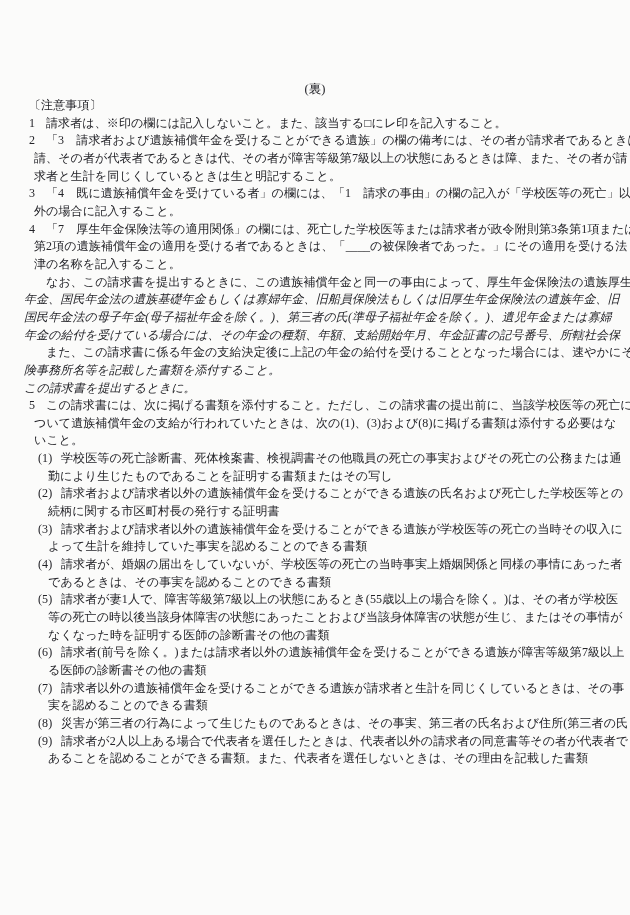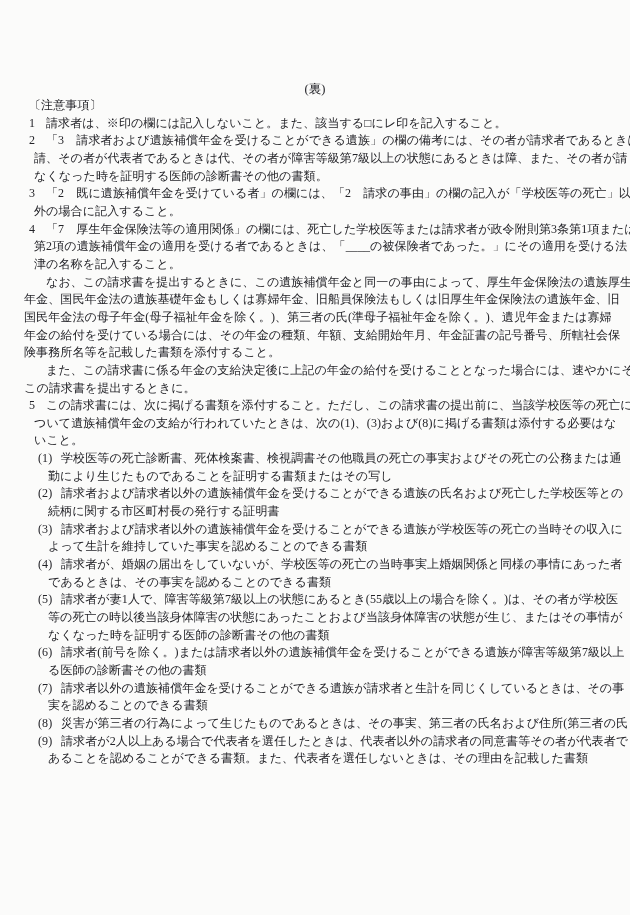--- a/index.html
+++ b/index.html
@@ -30,50 +30,50 @@
   .line {
     font-size: 12px;
     line-height: 17.65px;
     letter-spacing: 0.1px;
     white-space: nowrap;
   }
   .section-title   { padding-left: 29px; }
   .item-first      { padding-left: 29px; }
   .item-cont       { padding-left: 34px; }
   .para-first      { padding-left: 46px; }
-  .para-cont       { padding-left: 24px; }
+  .para-cont       { padding-left: 24px; font-style: italic; }
   .sub-first       { padding-left: 38px; }
   .sub-cont        { padding-left: 48px; }
   .marker { display: inline-block; }
   .item-first .marker { width: 17px; }
   .sub-first  .marker { width: 23px; }
 </style>
 </head>
 <body>
 
 <div class="page">
   <div class="side-label">(裏)</div>
   <div class="doc">
     <div class="line section-title">〔注意事項〕</div>
     <div id="lines-container">
         <div class="line item-first"><span class="marker">1</span><span>請求者は、※印の欄には記入しないこと。また、該当する□にレ印を記入すること。</span></div>
         <div class="line item-first"><span class="marker">2</span><span>「3　請求者および遺族補償年金を受けることができる遺族」の欄の備考には、その者が請求者であるときは</span></div>
         <div class="line item-cont"><span>請、その者が代表者であるときは代、その者が障害等級第7級以上の状態にあるときは障、また、その者が請</span></div>
-        <div class="line item-cont"><span>なくなった時を証明する医師の診断書その他の書類。</span></div>
-        <div class="line item-first"><span class="marker">3</span><span>「2　既に遺族補償年金を受けている者」の欄には、「2　請求の事由」の欄の記入が「学校医等の死亡」以</span></div>
+        <div class="line item-cont"><span>求者と生計を同じくしているときは生と明記すること。</span></div>
+        <div class="line item-first"><span class="marker">3</span><span>「4　既に遺族補償年金を受けている者」の欄には、「1　請求の事由」の欄の記入が「学校医等の死亡」以</span></div>
         <div class="line item-cont"><span>外の場合に記入すること。</span></div>
         <div class="line item-first"><span class="marker">4</span><span>「7　厚生年金保険法等の適用関係」の欄には、死亡した学校医等または請求者が政令附則第3条第1項または</span></div>
         <div class="line item-cont"><span>第2項の遺族補償年金の適用を受ける者であるときは、「____の被保険者であった。」にその適用を受ける法</span></div>
         <div class="line item-cont"><span>津の名称を記入すること。</span></div>
         <div class="line para-first"><span>なお、この請求書を提出するときに、この遺族補償年金と同一の事由によって、厚生年金保険法の遺族厚生</span></div>
         <div class="line para-cont"><span>年金、国民年金法の遺族基礎年金もしくは寡婦年金、旧船員保険法もしくは旧厚生年金保険法の遺族年金、旧</span></div>
         <div class="line para-cont"><span>国民年金法の母子年金(母子福祉年金を除く。)、第三者の氏(準母子福祉年金を除く。)、遺児年金または寡婦</span></div>
         <div class="line para-cont"><span>年金の給付を受けている場合には、その年金の種類、年額、支給開始年月、年金証書の記号番号、所轄社会保</span></div>
+        <div class="line para-first"><span>また、この請求書に係る年金の支給決定後に上記の年金の給付を受けることとなった場合には、速やかにそ</span></div>
         <div class="line para-cont"><span>険事務所名等を記載した書類を添付すること。</span></div>
-        <div class="line para-first"><span>また、この請求書に係る年金の支給決定後に上記の年金の給付を受けることとなった場合には、速やかにそ</span></div>
         <div class="line para-cont"><span>この請求書を提出するときに。</span></div>
         <div class="line item-first"><span class="marker">5</span><span>この請求書には、次に掲げる書類を添付すること。ただし、この請求書の提出前に、当該学校医等の死亡に</span></div>
         <div class="line item-cont"><span>ついて遺族補償年金の支給が行われていたときは、次の(1)、(3)および(8)に掲げる書類は添付する必要はな</span></div>
         <div class="line item-cont"><span>いこと。</span></div>
         <div class="line sub-first"><span class="marker">(1)</span><span>学校医等の死亡診断書、死体検案書、検視調書その他職員の死亡の事実およびその死亡の公務または通</span></div>
         <div class="line sub-cont"><span>勤により生じたものであることを証明する書類またはその写し</span></div>
         <div class="line sub-first"><span class="marker">(2)</span><span>請求者および請求者以外の遺族補償年金を受けることができる遺族の氏名および死亡した学校医等との</span></div>
         <div class="line sub-cont"><span>続柄に関する市区町村長の発行する証明書</span></div>
         <div class="line sub-first"><span class="marker">(3)</span><span>請求者および請求者以外の遺族補償年金を受けることができる遺族が学校医等の死亡の当時その収入に</span></div>
         <div class="line sub-cont"><span>よって生計を維持していた事実を認めることのできる書類</span></div>

